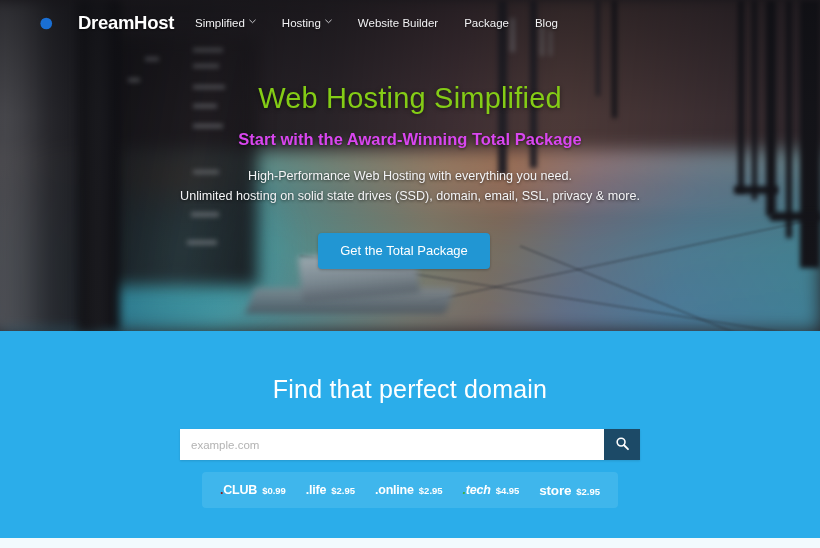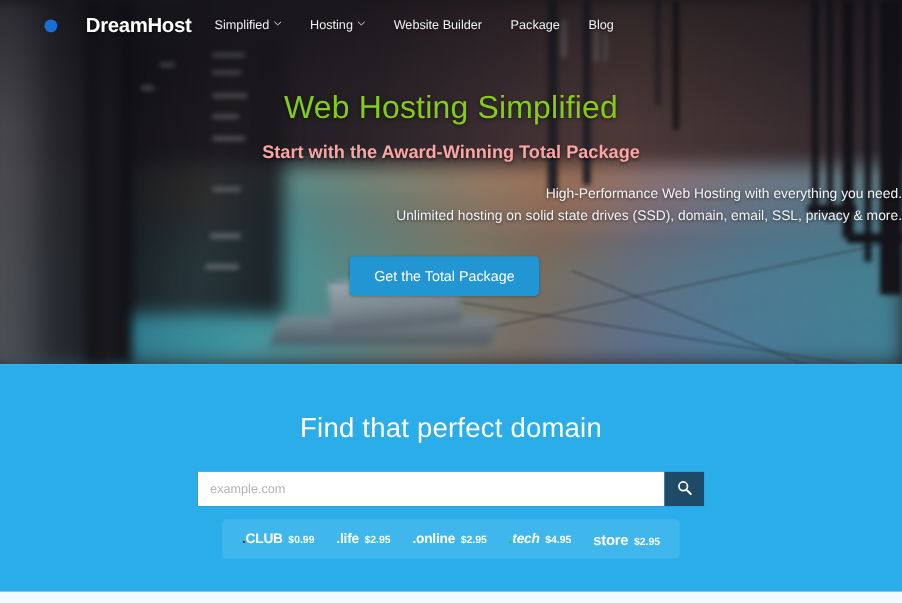--- a/index.html
+++ b/index.html
@@ -247,33 +247,32 @@
     top: 82px; left: 0; right: 0;
     color: #84cc16;
     font-size: 29px;
     font-weight: normal;
     letter-spacing: .2px;
     text-shadow: 0 1px 4px rgba(0,0,0,.5);
   }
   .h2 {
     position: absolute;
     top: 130px; left: 0; right: 0;
-    color: #fca5a5;
+    color: #d946ef;
     font-size: 16.5px;
     font-weight: bold;
     text-shadow: 0 1px 3px rgba(0,0,0,.5);
   }
   .sub {
     position: absolute;
     top: 167px; left: 0; right: 0;
     color: #f4f4f6;
     font-size: 12.6px;
     line-height: 19.5px;
     text-shadow: 0 1px 3px rgba(0,0,0,.6);
-    text-align: right;
   }
   .cta-wrap {
     position: absolute;
     top: 233px; left: 0; right: 12px;
     display: flex;
     justify-content: center;
   }
   .cta {
     background: #2196d3;
     color: #ffffff;

